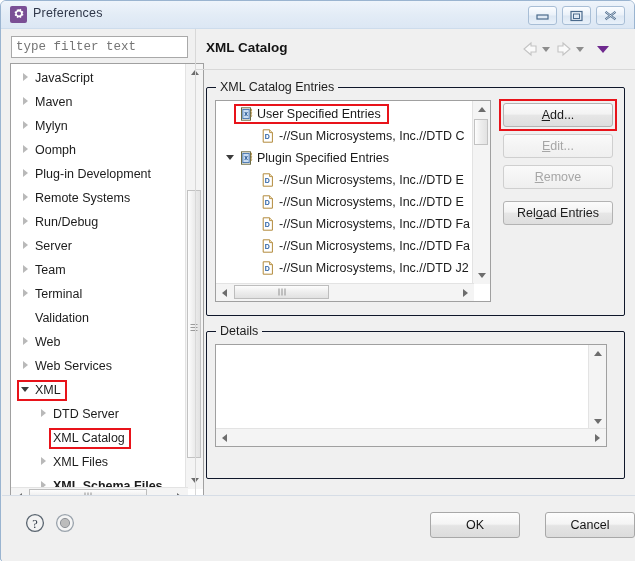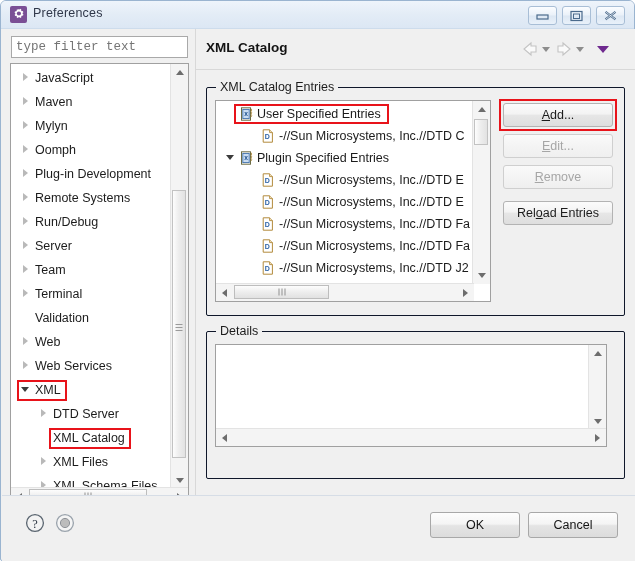--- a/index.html
+++ b/index.html
@@ -73,21 +73,21 @@
     font-size: 12.5px;
     color: #9a9a9a;
     padding: 2px 4px;
     font-family: Liberation Mono, monospace;
     outline: none;
   }
 
   
   #tree-panel {
     position: absolute; left: 8px; top: 34px;
-    width: 179px; height: 443px;
+    width: 194px; height: 443px;
     box-sizing: border-box;
     background: #ffffff;
     border: 1px solid #a0a0a0;
     overflow: hidden;
   }
   .tree-row {
     position: relative;
     height: 24px;
     line-height: 24px;
     font-size: 12.5px;
@@ -311,21 +311,21 @@
     box-sizing: border-box;
     background: linear-gradient(to bottom, #fdfdfd 0%, #f4f4f4 46%, #e4e4e4 53%, #dcdcdc 100%);
     border: 1px solid #a8a8a8;
     border-radius: 3px;
     font-size: 12.5px;
     color: #151515;
     display: flex; align-items: center; justify-content: center;
     font-family: "Liberation Sans", sans-serif;
   }
   #ok-button { left: 428px; }
-  #cancel-button { left: 526px; text-align: center; }
+  #cancel-button { left: 543px; text-align: center; }
 </style>
 </head>
 <body>
 
 <div id="window">
 
   <div id="titlebar">
     <div id="app-icon">
       <svg class="gear" viewBox="0 0 13 13">
         <path d="M6.5 1.2 L7.6 1.5 L8.1 0.8 L9.3 1.5 L9.1 2.4 L9.9 3.2 L10.8 3.0 L11.4 4.2 L10.7 4.8 L10.7 5.9 L11.5 6.5 L10.9 7.7 L10.0 7.6 L9.2 8.4 L9.4 9.3 L8.2 9.9 L7.6 9.2 L6.5 9.3 L5.9 10.1 L4.7 9.5 L4.9 8.6 L4.1 7.8 L3.2 8.0 L2.6 6.8 L3.3 6.2 L3.3 5.1 L2.5 4.5 L3.1 3.3 L4.0 3.4 L4.8 2.6 L4.6 1.7 Z" fill="#ffffff"></path>
@@ -369,21 +369,21 @@
           <div class="tree-row" style="padding-left: 10px;"><span class="tw collapsed"></span><span>Server</span></div>
           <div class="tree-row" style="padding-left: 10px;"><span class="tw collapsed"></span><span>Team</span></div>
           <div class="tree-row" style="padding-left: 10px;"><span class="tw collapsed"></span><span>Terminal</span></div>
           <div class="tree-row" style="padding-left: 10px;"><span class="tw none"></span><span>Validation</span></div>
           <div class="tree-row" style="padding-left: 10px;"><span class="tw collapsed"></span><span>Web</span></div>
           <div class="tree-row" style="padding-left: 10px;"><span class="tw collapsed"></span><span>Web Services</span></div>
           <div class="tree-row" style="padding-left: 10px;"><span class="tw expanded"></span><span>XML</span></div>
           <div class="tree-row" style="padding-left: 28px;"><span class="tw collapsed"></span><span>DTD Server</span></div>
           <div class="tree-row" style="padding-left: 28px;"><span class="tw none"></span><span>XML Catalog</span></div>
           <div class="tree-row" style="padding-left: 28px;"><span class="tw collapsed"></span><span>XML Files</span></div>
-          <div class="tree-row" style="padding-left: 28px;"><span class="tw collapsed"></span><span>XML Schema Files</span></div>
+          <div class="tree-row" style="padding-left: 28px; font-weight: bold;"><span class="tw collapsed"></span><span>XML Schema Files</span></div>
           <div class="tree-row" style="padding-left: 28px;"><span class="tw collapsed"></span><span>XPath</span></div>
         </div>
 
       <div class="vscroll" style="right:0;top:0;width:17px;height:425px;">
         <div class="arrow-up">
             <div class="tri-up"></div>
           </div>
         <div class="vthumb" style="top:126px;height:268px;">
           <div class="grip-v" style="top:131px;">
               <i></i>

